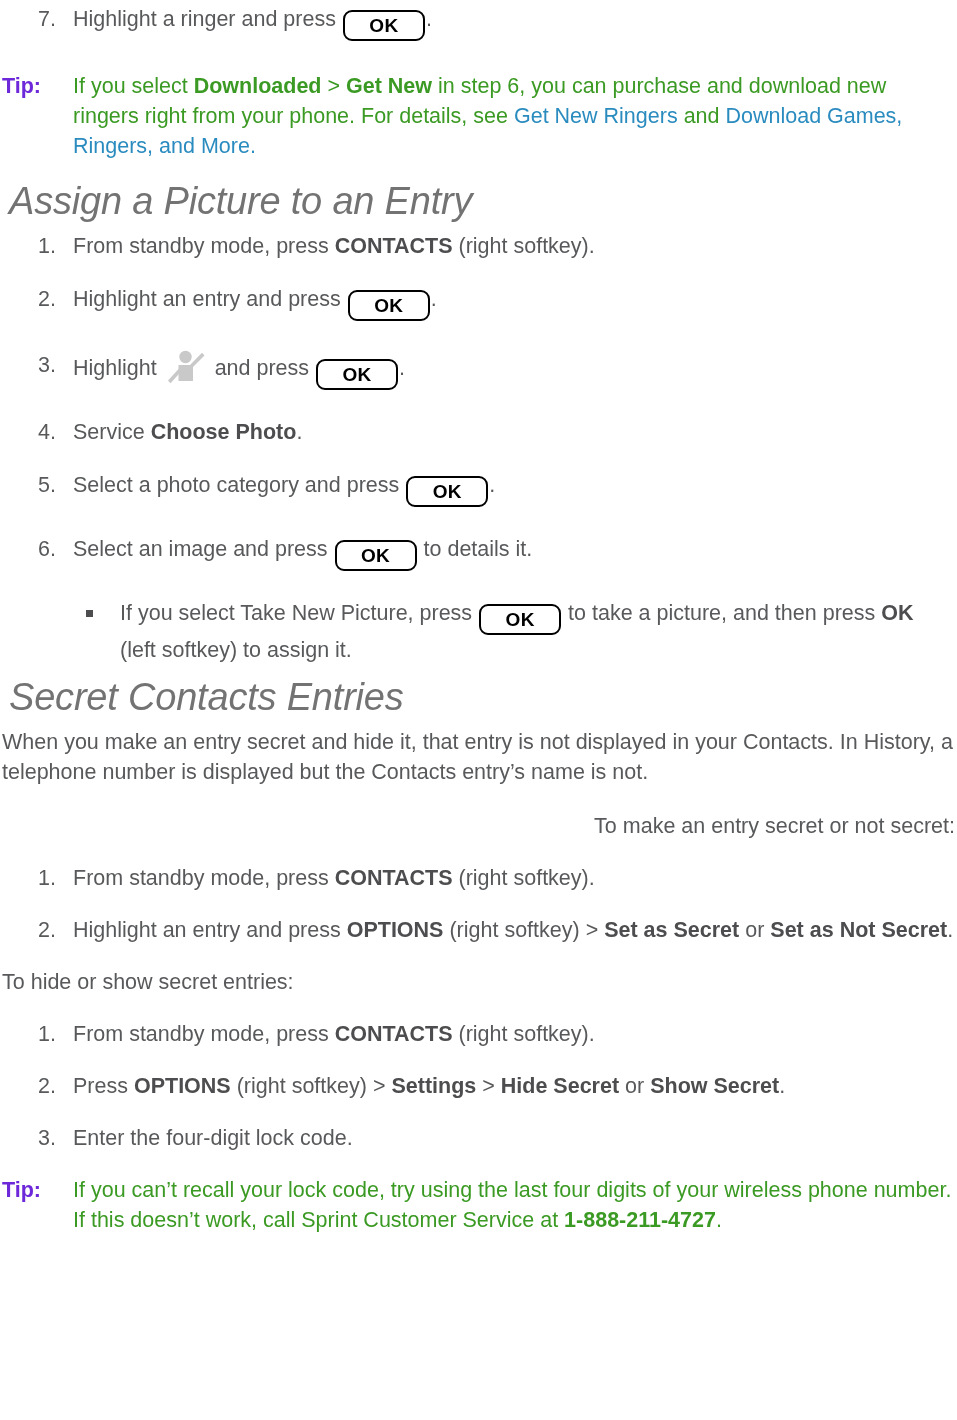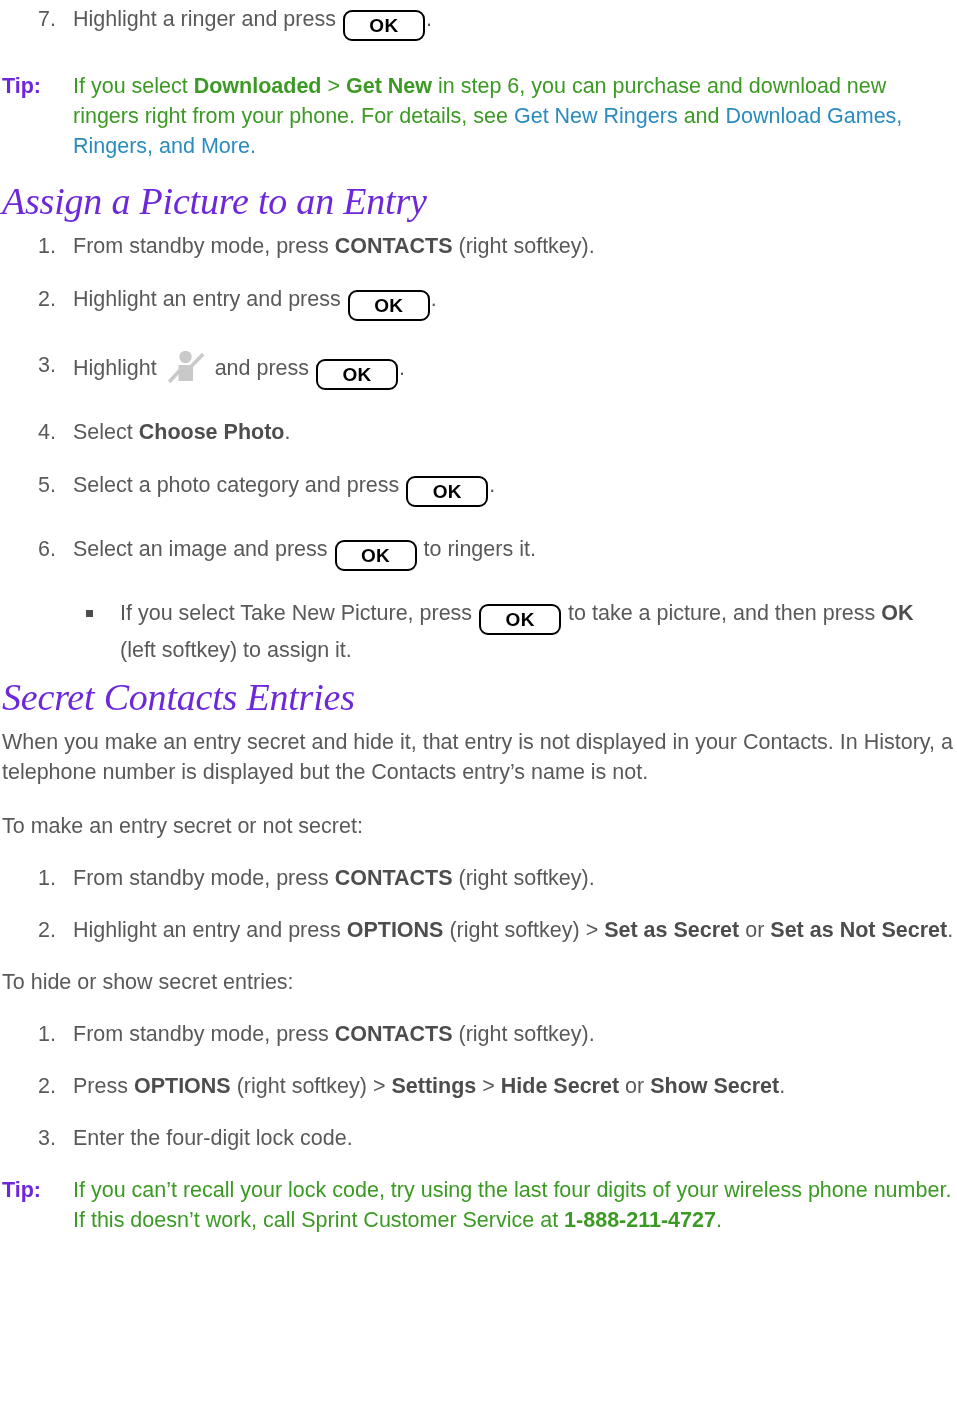--- a/index.html
+++ b/index.html
@@ -37,24 +37,23 @@
     margin: 0 0 18px 0;
   }
   b, .b { font-weight: bold; color: #4d4d4f; text-align: center; }
 
   
   h1.section-heading {
     font-size: 38px;
     line-height: 44px;
     font-style: italic;
     font-weight: normal;
-    color: #6d28d9;
-    margin: 14px 0 8px 0;
+    color: #737373;
+    margin: 14px 0 8px 7px;
     letter-spacing: -0.2px;
-    font-family: Liberation Serif, serif;
   }
 
   
   ol.steps {
     list-style: none;
     margin: 0 0 0 0;
     padding: 0;
   }
   ol.steps > li {
     position: relative;
@@ -215,49 +214,49 @@
             <polygon points="26.5,17.5 38.5,5.5 36.0,2.8 24.2,14.8" fill="#c9c9c9"></polygon>
             <polygon points="13.0,18.5 2.0,30.5 4.5,33.2 15.2,21.5" fill="#c9c9c9"></polygon>
           </svg>
         </span>
         <span>and press</span>
         <span class="okkey">OK</span><span>.</span>
       </li>
 
       <li style="margin-bottom:23px;">
         <span class="num">4.</span>
-        <span>Select </span><b>Choose Photo</b><span>.</span>
+        <span>Service </span><b>Choose Photo</b><span>.</span>
       </li>
 
       <li style="margin-bottom:27px;">
         <span class="num">5.</span>
         <span>Select a photo category and press</span>
         <span class="okkey">OK</span><span>.</span>
       </li>
 
       <li style="margin-bottom:27px;">
         <span class="num">6.</span>
         <span>Select an image and press</span>
-        <span class="okkey">OK</span><span> to ringers it.</span>
+        <span class="okkey">OK</span><span> to details it.</span>
       </li>
     </ol>
 
     <ul class="sub">
       <li style="margin-bottom:10px;">
         <span class="sqbullet"></span>
         <span>If you select Take New Picture, press</span>
         <span class="okkey">OK</span><span> to take a picture, and then press </span><b>OK</b><span> (left softkey) to assign it.</span>
       </li>
     </ul>
 
     <h1 class="section-heading" style="margin-top:10px;">Secret Contacts Entries</h1>
 
     <p class="body-text" style="margin-bottom:24px;">When you make an entry secret and hide it, that entry is not displayed in your Contacts. In History, a telephone number is displayed but the Contacts entry’s name is not.</p>
 
-    <p class="body-text" style="margin-bottom:22px;">To make an entry secret or not secret:</p>
+    <p class="body-text" style="margin-bottom:22px;text-align:right;">To make an entry secret or not secret:</p>
 
     <ol class="steps">
       <li style="margin-bottom:22px;">
         <span class="num">1.</span>
         <span>From standby mode, press </span><b>CONTACTS</b><span> (right softkey).</span>
       </li>
       <li style="margin-bottom:22px;">
         <span class="num">2.</span>
         <span>Highlight an entry and press </span><b>OPTIONS</b><span> (right softkey) &gt; </span><b>Set as Secret</b><span> or </span><b>Set as Not Secret</b><span>.</span>
       </li>

